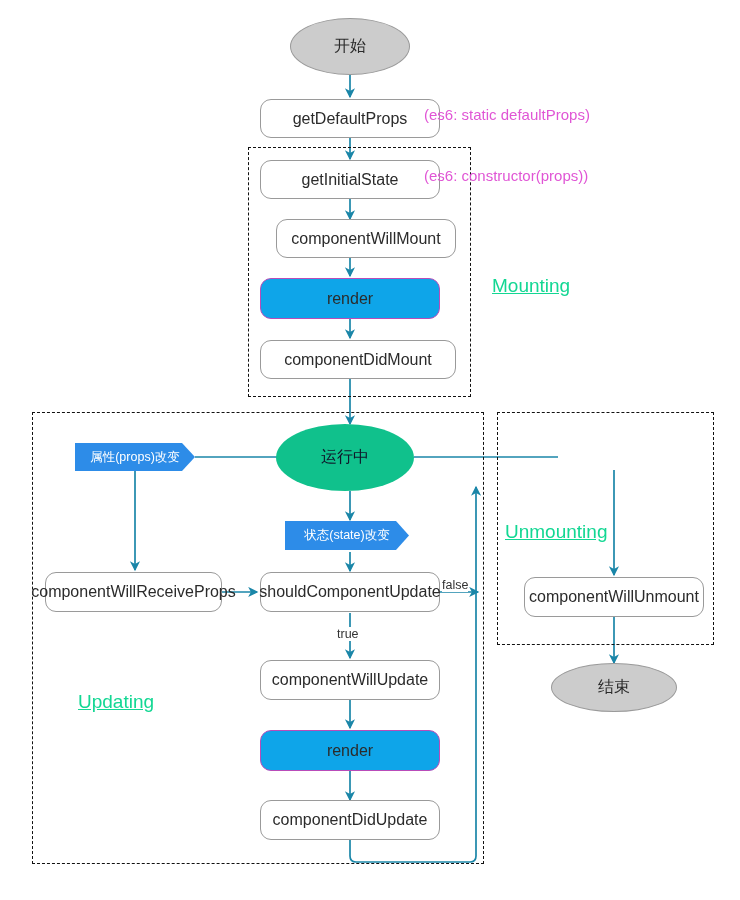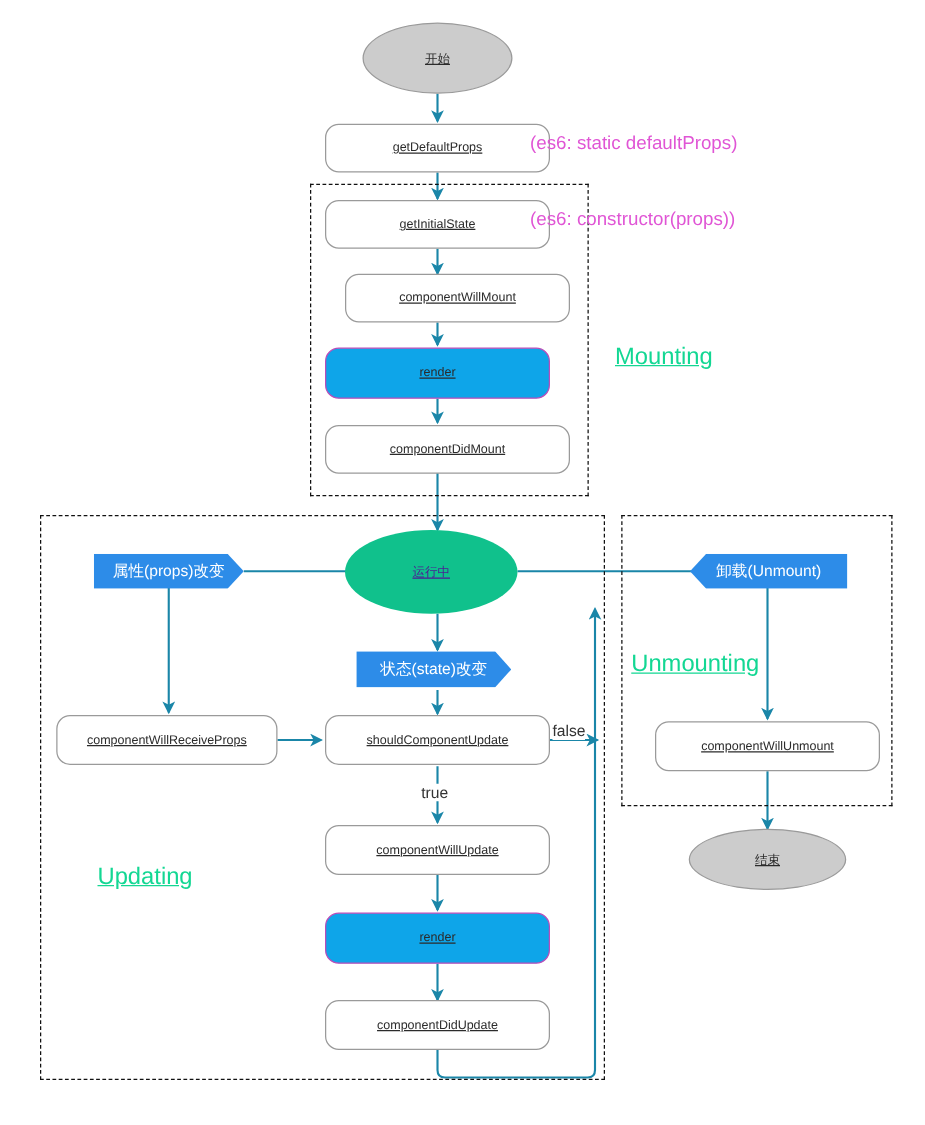--- a/index.html
+++ b/index.html
@@ -23,45 +23,44 @@
     top: 0;
     width: 740px;
     height: 900px;
   }
   .node {
     position: absolute;
     box-sizing: border-box;
     display: flex;
     align-items: center;
     justify-content: center;
-    font-size: 10px;
+    font-size: 16px;
     color: #2b2b2b;
     white-space: nowrap;
-    text-decoration: underline;
   }
   .rbox {
     border: 1px solid #9a9a9a;
     border-radius: 11px;
     background: #ffffff;
   }
   .rbox.render-box {
     background: #0ea5e9;
     border: 1px solid #b94cb9;
   }
   .ellipse {
     border-radius: 50%;
   }
   .ellipse.start-end {
     background: #cccccc;
     border: 1px solid #9a9a9a;
   }
   .ellipse.running {
     background: #10c18c;
     border: none;
-    color: #4c1d95;
+    color: #0f172a;
   }
   .group-label {
     position: absolute;
     color: #13d793;
     font-size: 19px;
     white-space: nowrap;
     text-decoration: underline;
   }
   .edge-label {
     position: absolute;
@@ -173,23 +172,20 @@
   <div class="node ellipse running" style="left:276px; top:424px; width:138px; height:67px;">
     <span>运行中</span>
   </div>
 
   <div class="hexlabel hex-right" style="left:75px; top:443px; width:120px; height:28px;">
     <span>属性(props)改变</span>
   </div>
   <div class="hexlabel hex-right" style="left:285px; top:521px; width:124px; height:29px;">
     <span>状态(state)改变</span>
   </div>
-  <div class="hexlabel hex-left" style="left:552px; top:443px; width:126px; height:28px;">
-    <span>卸载(Unmount)</span>
-  </div>
 
   <div class="node rbox" style="left:45px; top:572px; width:177px; height:40px;">
     <span>componentWillReceiveProps</span>
   </div>
 
   <div class="node rbox" style="left:260px; top:572px; width:180px; height:40px;">
     <span>shouldComponentUpdate</span>
   </div>
 
   <div class="edge-label" style="left:337px; top:627px;">true</div>

